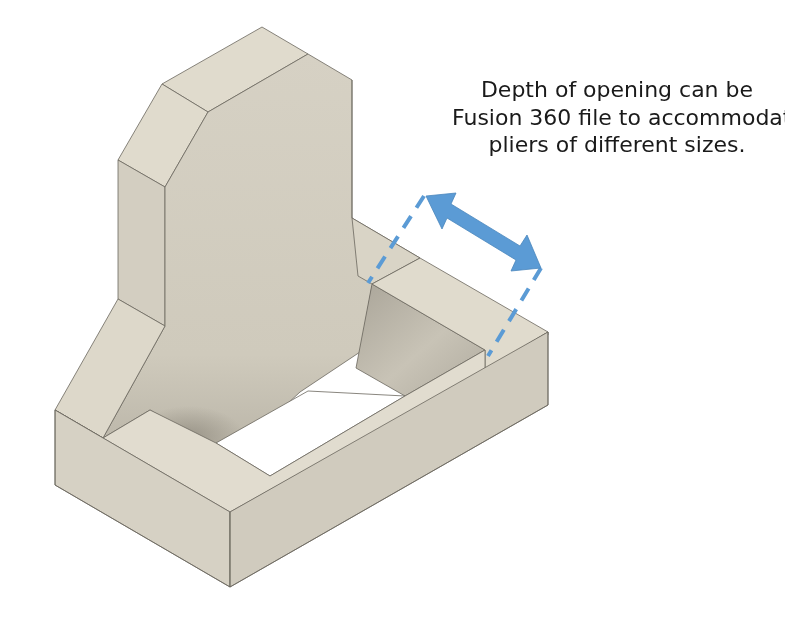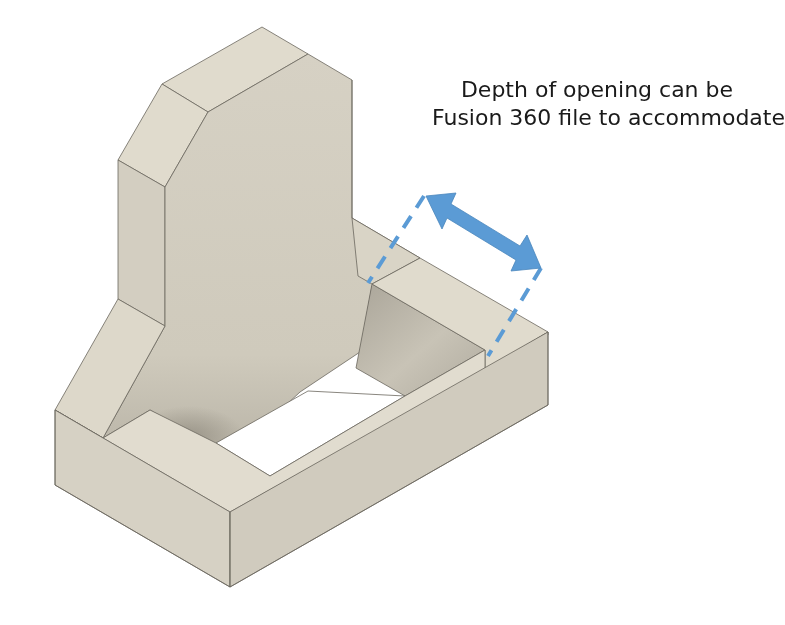--- a/index.html
+++ b/index.html
@@ -1,20 +1,20 @@
 <!DOCTYPE html>
 <html><head>
 <meta charset="utf-8">
 <style>
   html, body { margin:0; padding:0; background:#ffffff; }
   body { width:785px; height:625px; position:relative; overflow:hidden;
          font-family:"Liberation Sans", "DejaVu Sans", sans-serif; }
   #canvas { position:absolute; left:0; top:0; width:785px; height:625px; }
   .caption {
-    position:absolute; left:432px; top:76px; width:330px;
+    position:absolute; left:452px; top:76px; width:330px;
     text-align:center; color:#1a1a1a; font-size:22px; line-height:27.5px;
     font-family:"DejaVu Sans", "Liberation Sans", sans-serif;
   }
   .caption span { display:block; white-space:nowrap; }
 </style>
 </head>
 <body>
 
 <svg id="canvas" viewBox="0 0 785 625" xmlns="http://www.w3.org/2000/svg">
   <defs>
@@ -77,13 +77,14 @@
   </g>
 
   <g>
     <polygon fill="#5b9bd5" stroke="#4a86bd" stroke-width="0.8" points="426,196 456,193 451,204 520,246 527,235 541,268 511,271 516,260 447,218 442,229"></polygon>
   </g>
 </svg>
 
 <div class="caption">
   <span>Depth of opening can be</span>
   <span>Fusion 360 file to accommodate</span>
+  <span>pliers of different sizes.</span>
 </div>
 
 </body></html>

